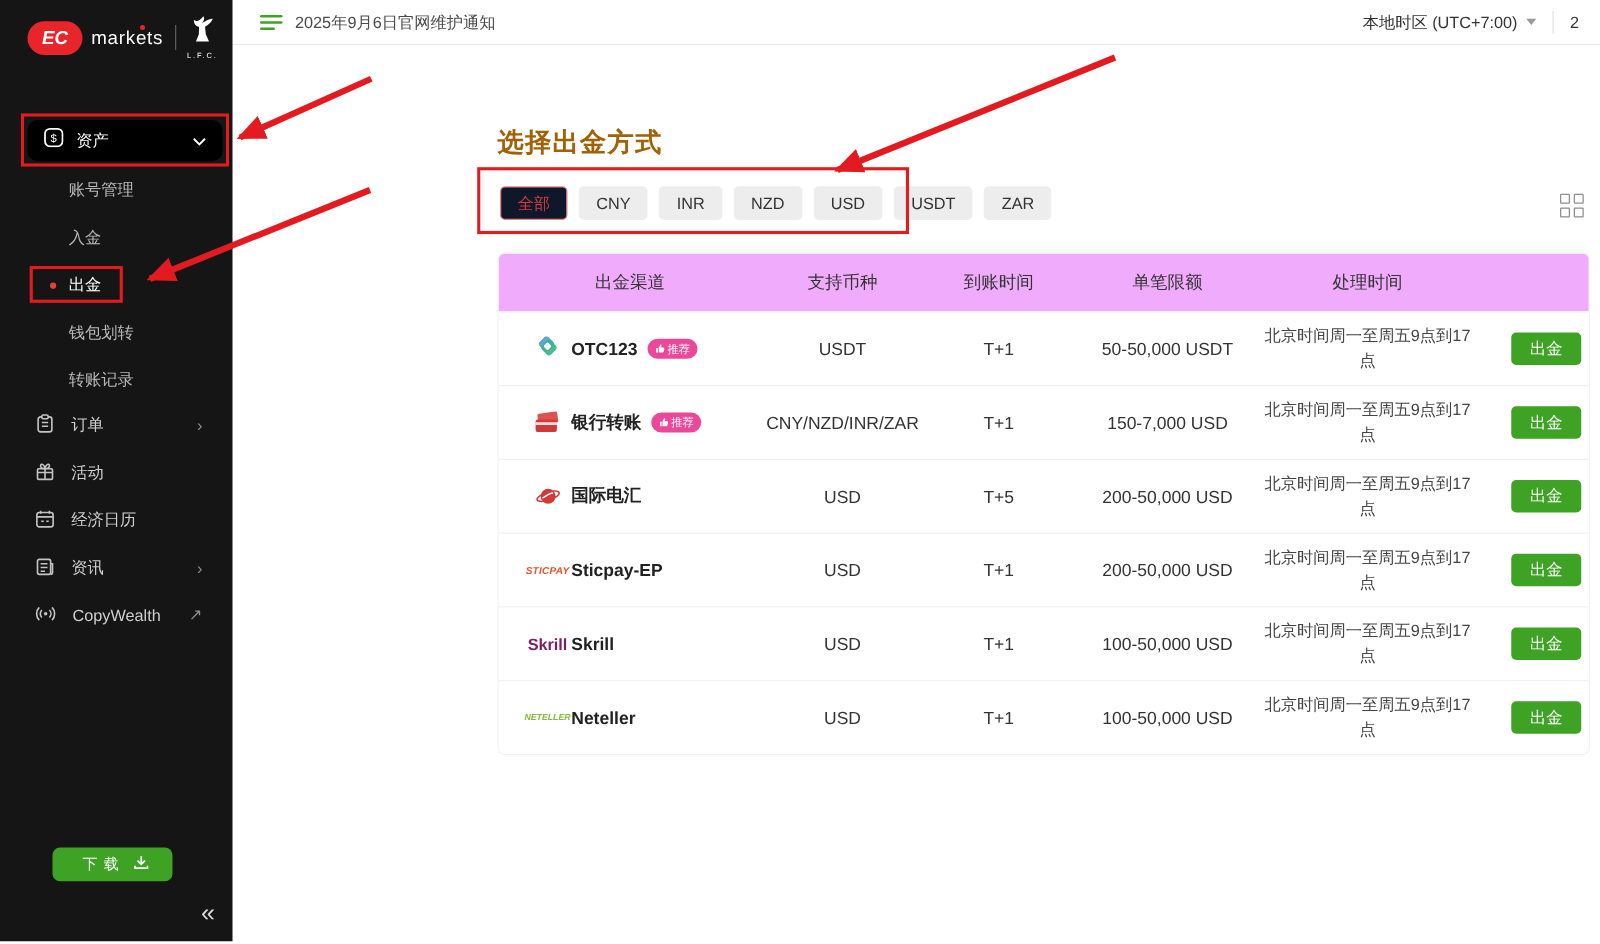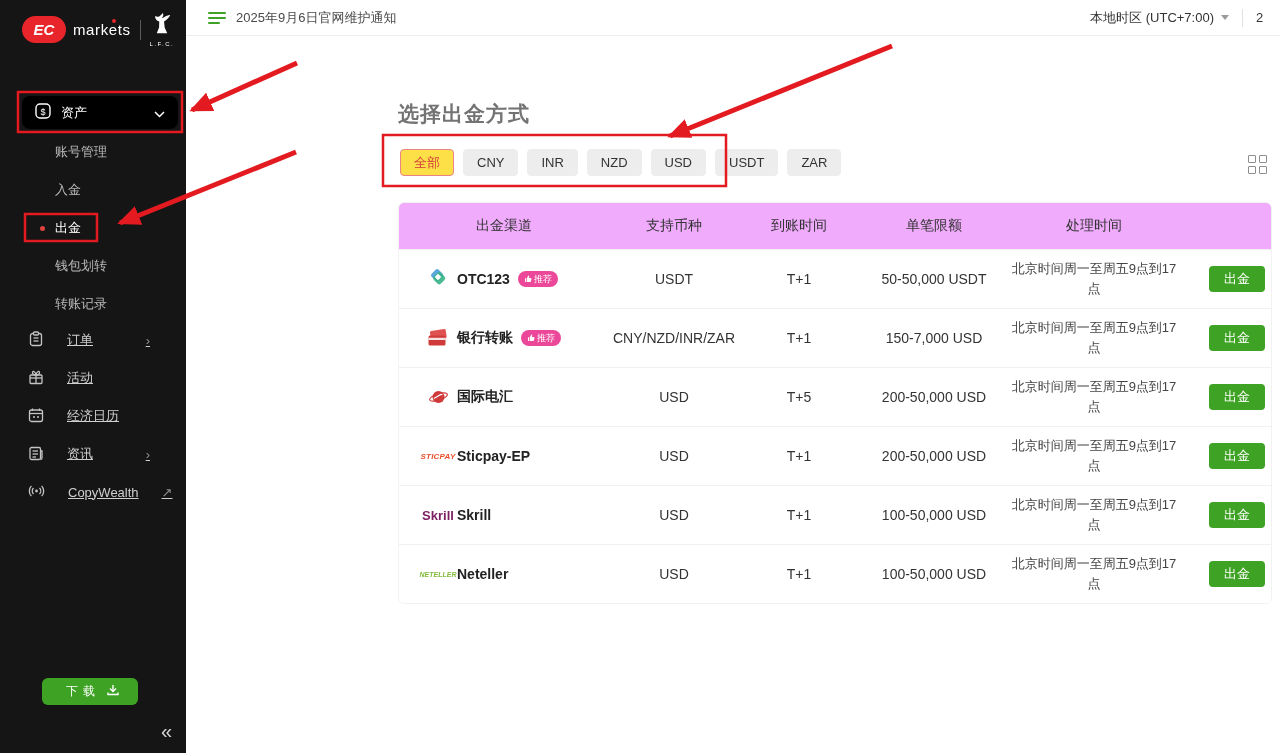--- a/index.html
+++ b/index.html
@@ -28,22 +28,22 @@
   .assets-label { color:#fff; font-size:13px; flex:1; }
 
   .subnav { position:absolute; top:133px; left:0; right:1px; }
   .subitem { height:38px; display:flex; align-items:center; padding-left:55px;
              color:#b9b9b9; font-size:13px; position:relative; cursor:pointer; }
   .subitem.active { color:#fff; }
   .subitem.active .active-dot { content:""; position:absolute; left:40px; top:17px;
              width:5px; height:5px; border-radius:50%; background:#e0413c; }
 
   .mainnav { position:absolute; top:321px; left:0; right:0; }
-  .mitem { height:38px; display:flex; align-items:center; padding:0 36px 0 28px;
-           gap:23px; color:#cfcfcf; font-size:13px; cursor:pointer;text-decoration:underline; }
+  .mitem { height:38px; display:flex; align-items:center; padding:0 24px 0 28px;
+           gap:13px; color:#cfcfcf; font-size:13px; cursor:pointer; }
   .mitem .mlabel { flex:1; }
   .trail { color:#8f8f8f; font-size:13px; }
 
   .download-btn { position:absolute; left:42px; top:678px; width:96px; height:27px;
                   background:#3ea224; border:none; border-radius:6px; color:#fff;
                   font-size:12px; display:flex; align-items:center; justify-content:center;
                   gap:7px; cursor:pointer; font-family:inherit; }
   .download-btn .dl-label { letter-spacing:5px; margin-left:5px; }
   .collapse { position:absolute; right:14px; bottom:12px; color:#d8d8d8;
               font-size:20px; cursor:pointer; line-height:1; }
@@ -59,27 +59,27 @@
   .notice-icon i:nth-child(3){ width:12px; }
   .notice-text { font-size:13px; color:#4a4a4a; }
   .topbar-right { margin-left:auto; display:flex; align-items:center; }
   .tz-text { font-size:13px; color:#333; }
   .tz-caret { width:0; height:0; border-left:4px solid transparent; border-right:4px solid transparent;
               border-top:5px solid #9a9a9a; margin-left:7px; }
   .tz-sep { width:1px; height:18px; background:#e2e2e2; margin:0 13px; }
   .clock-partial { font-size:13px; color:#333; width:14px; overflow:hidden; white-space:nowrap; }
 
   .page-title { position:absolute; left:212px; top:100px; font-size:21px;
-                font-weight:bold; color:#737373; letter-spacing:1px; }
+                font-weight:bold; color:#a16207; letter-spacing:1px; }
 
   .chips { position:absolute; left:214px; top:149px; display:flex; gap:9px; }
   .chip { height:27px; padding:0 13px; border-radius:4px; font-size:13px;
           display:flex; align-items:center; background:#ededed; color:#333;
           border:1px solid #ededed; cursor:pointer; font-family:inherit; }
-  .chip.selected { background:#fde047; border-color:#ea8484; color:#d43b3b; }
+  .chip.selected { background:#0f172a; border-color:#ea8484; color:#d43b3b; }
 
   .grid-icon { position:absolute; left:1062px; top:155px; width:20px; height:20px;
                display:grid; grid-template-columns:8px 8px; grid-template-rows:8px 8px;
                gap:3px; cursor:pointer; }
   .grid-icon i { border:1.5px solid #8d8d8d; border-radius:1px; }
 
   .table { position:absolute; left:212px; top:202px; right:8px;
            border:1px solid #f2f2f2; border-radius:6px; overflow:hidden; }
   .thead, .trow { display:grid;
            grid-template-columns:210px 130px 120px 150px 170px 1fr; align-items:center; }

